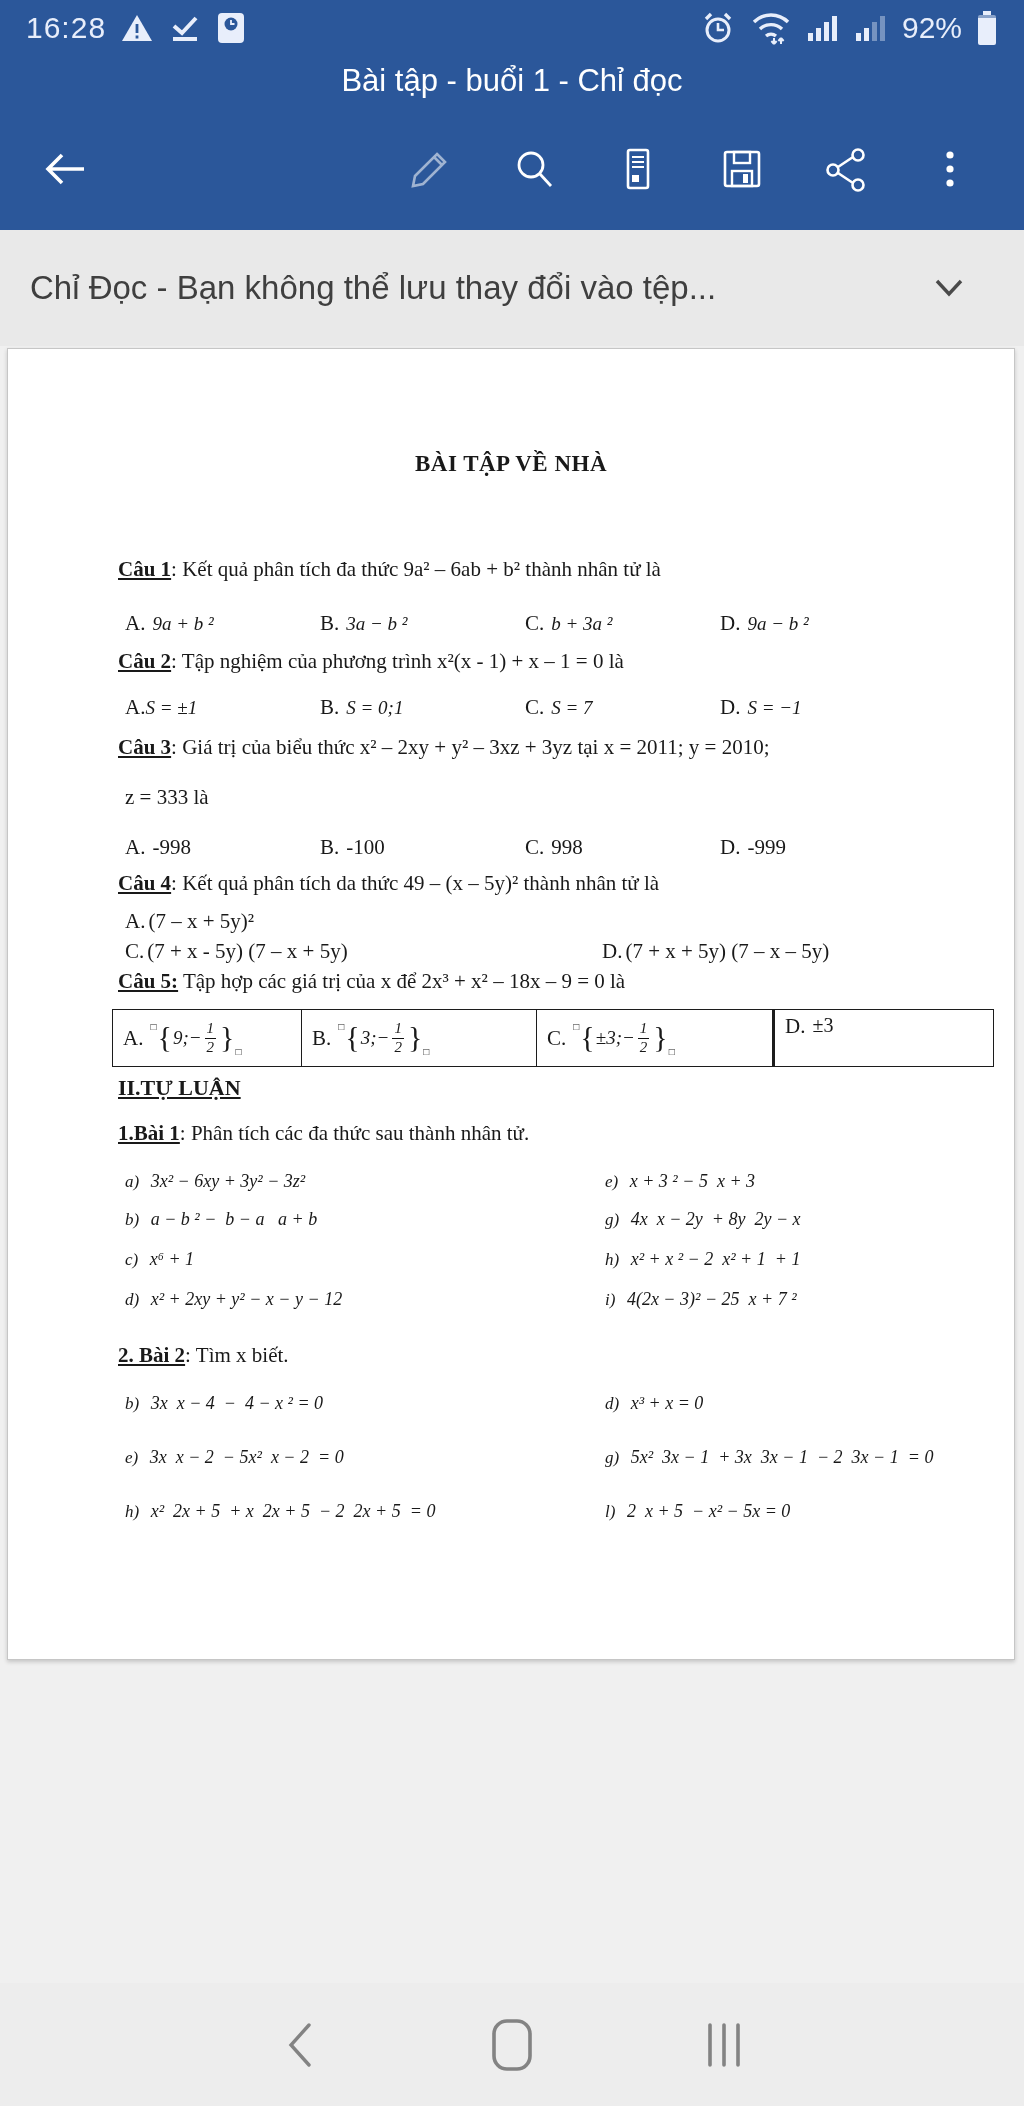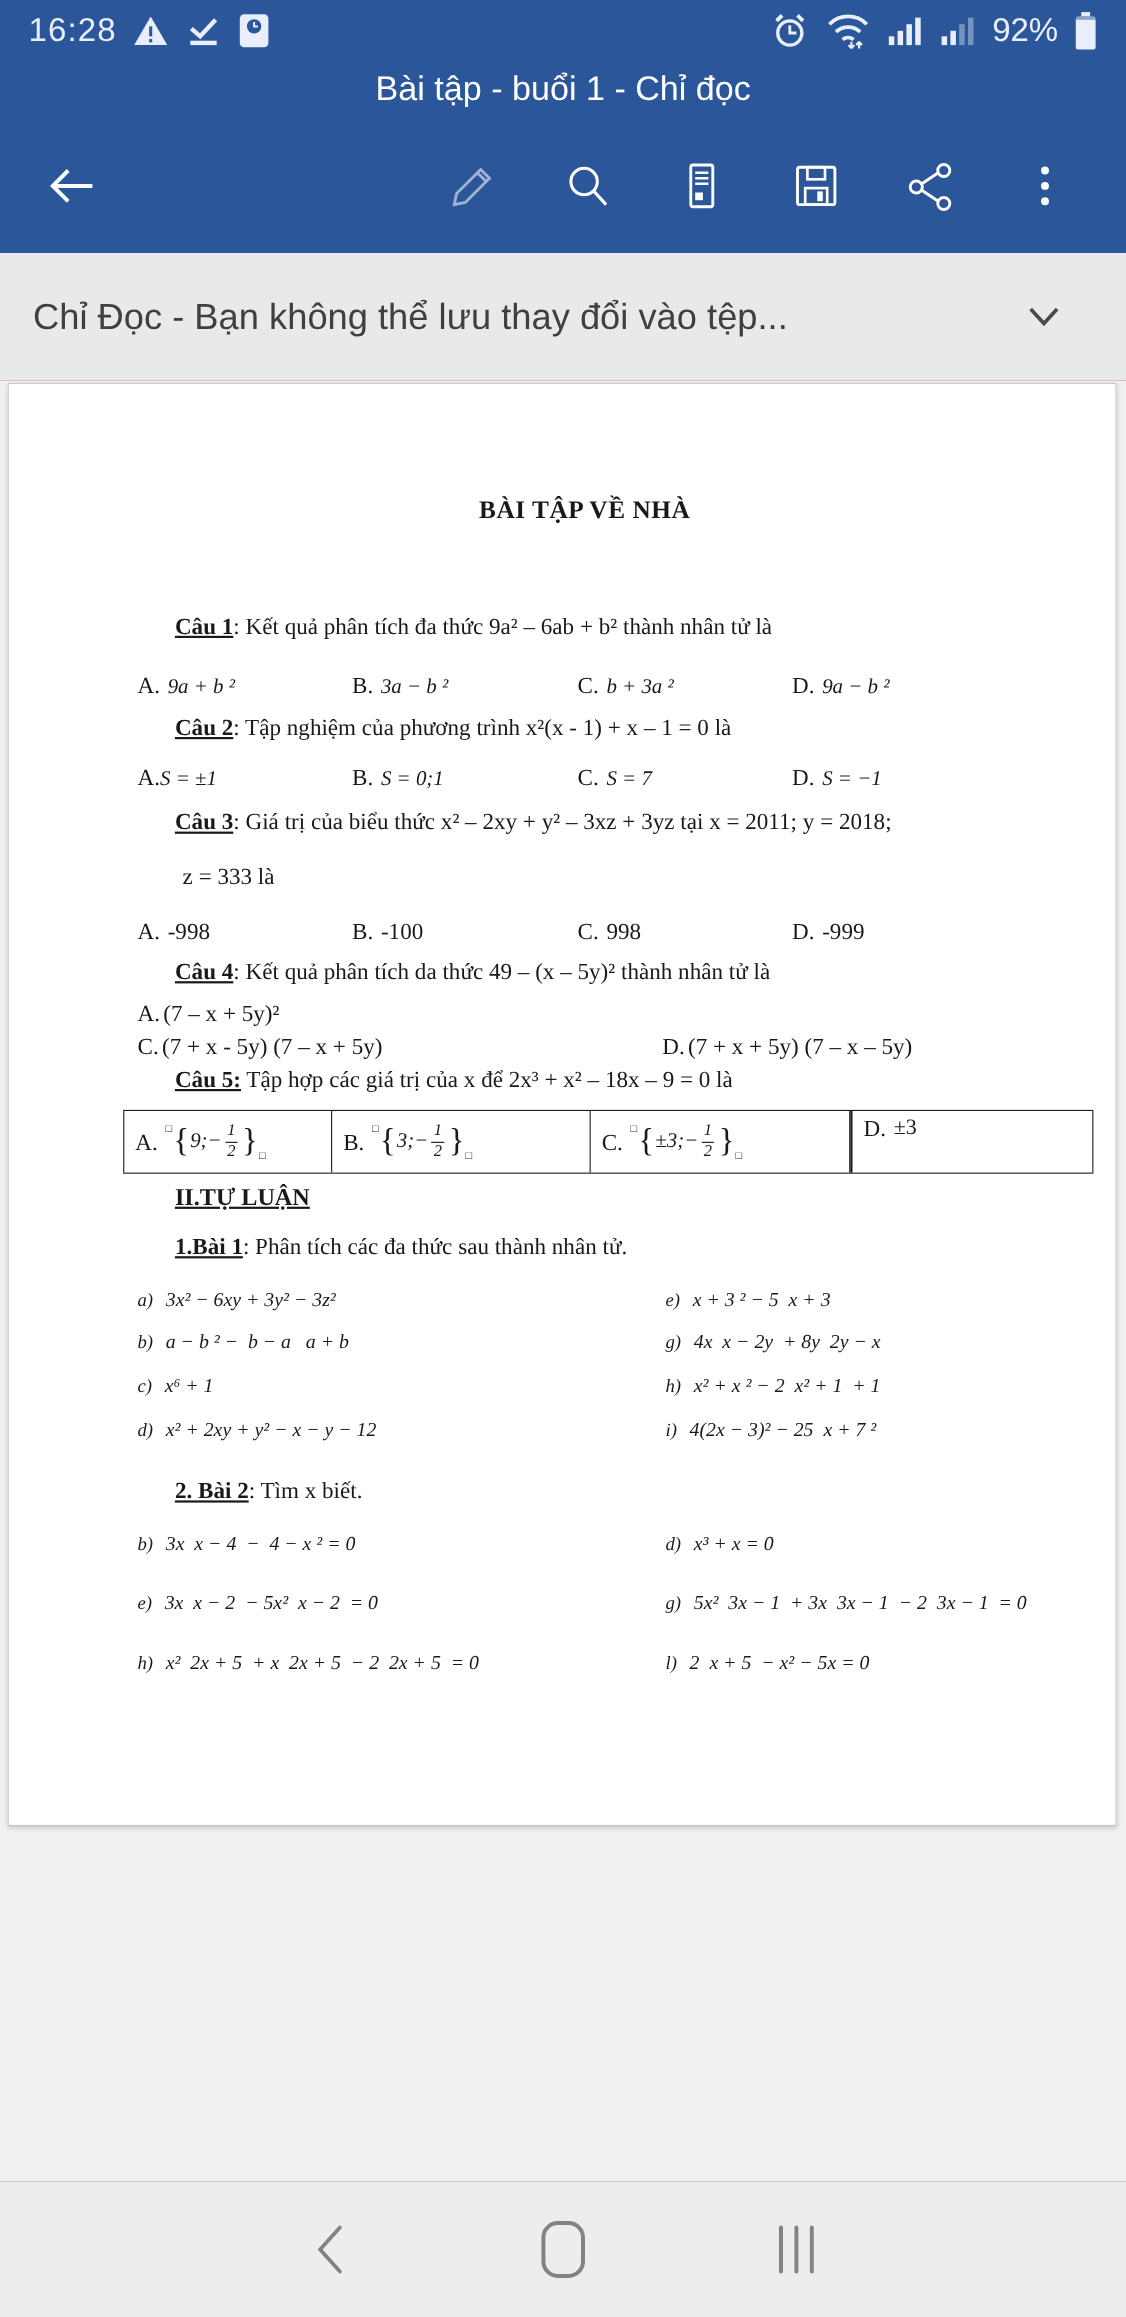--- a/index.html
+++ b/index.html
@@ -1,16 +1,16 @@
 <!DOCTYPE html>
 <html><head>
 <meta charset="utf-8">
 <style>
   html,body{margin:0;padding:0;background:#f6f6f6;}
-  .screen{position:relative;width:1024px;height:2106px;overflow:hidden;background:#b91c1c;
+  .screen{position:relative;width:1024px;height:2106px;overflow:hidden;background:#701a75;
           font-family:"Liberation Sans",sans-serif;}
   
   .appbar{position:absolute;top:0;left:0;width:1024px;height:230px;background:#2b579a;color:#fff;}
   .statusbar{position:absolute;top:0;left:0;right:0;height:56px;display:flex;align-items:center;
              justify-content:space-between;padding:0 26px;box-sizing:border-box;}
   .status-left,.status-right{display:flex;align-items:center;gap:14px;}
   .time{font-size:30px;color:#e8eefb;letter-spacing:1px;}
   .pct{font-size:30px;color:#e8eefb;}
   .sicon{display:block;}
   
@@ -26,21 +26,21 @@
   
   .noticebar{position:absolute;top:230px;left:0;width:1024px;height:116px;background:#e9e9e9;
              display:flex;align-items:center;justify-content:space-between;box-sizing:border-box;
              padding:0 57px 0 30px;cursor:pointer;}
   .noticebar .ntext{font-size:33px;color:#3f3f3f;}
   
   .canvas{position:absolute;top:346px;left:0;width:1024px;height:1637px;background:#f0f0f0;}
   .page{position:absolute;top:2px;left:7px;width:1008px;height:1312px;background:#fff;
         border:1px solid #c6c6c6;box-shadow:0 2px 4px rgba(0,0,0,.18);box-sizing:border-box;
         font-family:"Liberation Serif",serif;color:#191919;}
-  .blk{position:absolute;left:110px;right:30px;font-size:21px;margin-left:41px;}
+  .blk{position:absolute;left:110px;right:30px;font-size:21px;}
   .ctr{text-align:center;left:0;right:0;}
   .doc-title{font-weight:bold;font-size:23px;letter-spacing:.5px;}
   .hd{font-weight:bold;text-decoration:underline;}
   
   .optrow{position:absolute;left:117px;right:20px;display:flex;font-size:21px;}
   .optrow .opt{display:inline-block;}
   .w1{width:195px;} .w2{width:205px;} .w3{width:195px;} .w4{flex:1;}
   .half{width:477px;}
   .L{margin-right:7px;}
   .e{white-space:pre;}
@@ -213,21 +213,21 @@
         <span class="hd">Câu 2</span><span class="e">: Tập nghiệm của phương trình x²(x - 1) + x – 1 = 0 là</span>
       </div>
       <div class="optrow" style="top:346px">
         <span class="opt w1"><span class="L" style="margin-right:0">A.</span><i class="e it">S = ±1</i></span>
         <span class="opt w2"><span class="L">B.</span><i class="e it">S = 0;1</i></span>
         <span class="opt w3"><span class="L">C.</span><i class="e it">S = 7</i></span>
         <span class="opt w4"><span class="L">D.</span><i class="e it">S = −1</i></span>
       </div>
 
       <div class="blk" style="top:386px">
-        <span class="hd">Câu 3</span><span class="e">: Giá trị của biểu thức x² – 2xy + y² – 3xz + 3yz tại x = 2011; y = 2018;</span>
+        <span class="hd">Câu 3</span><span class="e">: Giá trị của biểu thức x² – 2xy + y² – 3xz + 3yz tại x = 2011; y = 2010;</span>
       </div>
       <div class="blk" style="top:436px;left:117px">
         <span class="e">z = 333 là</span>
       </div>
       <div class="optrow" style="top:486px">
         <span class="opt w1"><span class="L">A.</span><span class="e">-998</span></span>
         <span class="opt w2"><span class="L">B.</span><span class="e">-100</span></span>
         <span class="opt w3"><span class="L">C.</span><span class="e">998</span></span>
         <span class="opt w4"><span class="L">D.</span><span class="e">-999</span></span>
       </div>

